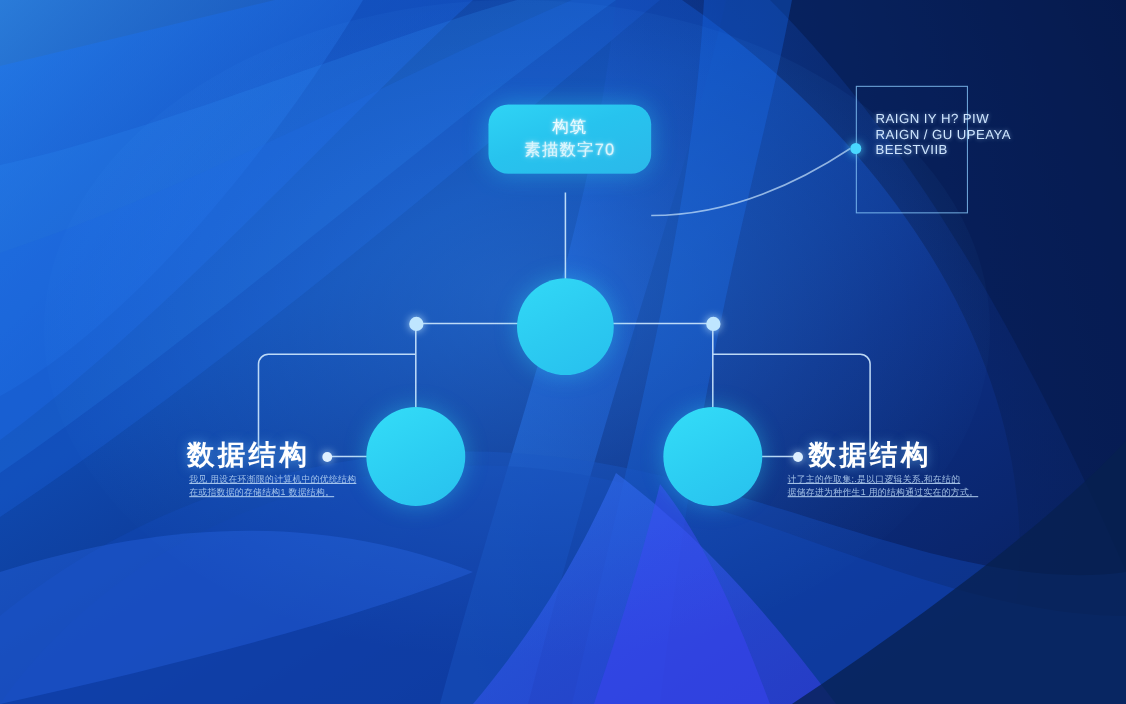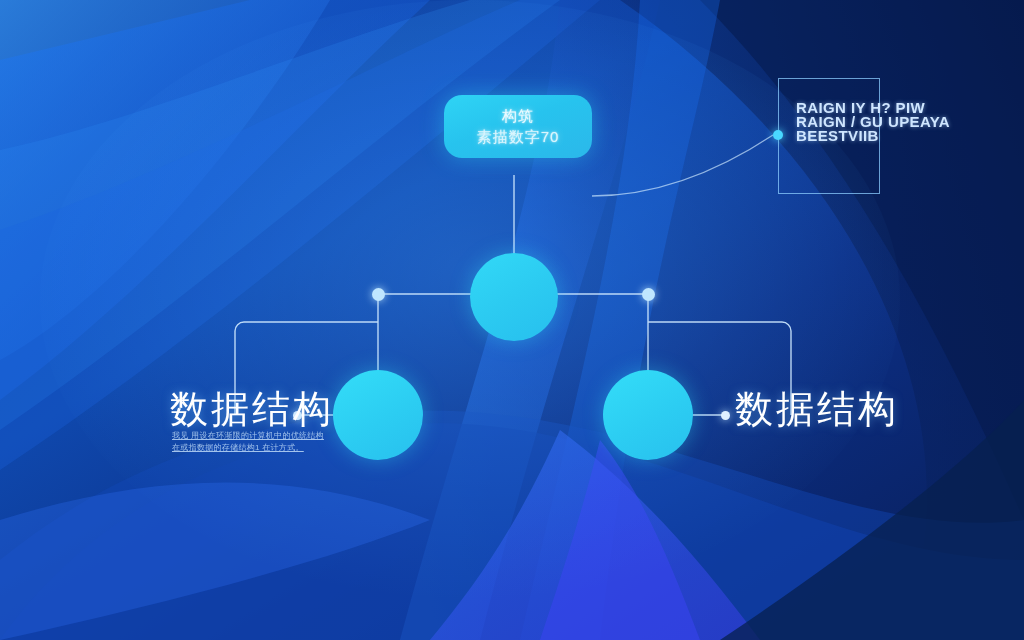--- a/index.html
+++ b/index.html
@@ -47,27 +47,26 @@
     position:absolute;
     left:778px;top:78px;
     width:100px;height:114px;
     border:1px solid rgba(140,205,255,.75);
   }
   .ann-text{
     position:absolute;
     left:796px;top:101px;
     width:92px;
     color:#cfe6ff;
-    font-size:15px;
+    font-size:12px;
     line-height:14px;
     letter-spacing:.4px;
     filter:blur(.5px);
     text-shadow:0 0 4px rgba(180,220,255,.6);
     white-space:nowrap;
-    font-weight:bold;
   }
   .ann-dot{
     position:absolute;
     left:773px;top:130px;
     width:10px;height:10px;border-radius:50%;
     background:#49d8ff;
     box-shadow:0 0 9px rgba(80,215,255,.95);
   }
 
   
@@ -95,25 +94,26 @@
     position:absolute;width:13px;height:13px;border-radius:50%;
     background:#bfe6ff;
     box-shadow:0 0 8px rgba(190,230,255,.85);
   }
   .jdot.small{width:9px;height:9px;background:#dff0ff;}
 
   
   .heading{
     position:absolute;
     color:#ffffff;
-    font-size:38px;
-    font-weight:400;
+    font-size:25px;
+    font-weight:700;
     letter-spacing:3px;
     text-shadow:0 0 10px rgba(120,200,255,.55);
     white-space:nowrap;
+    margin-top:13px;
   }
   .h-left{left:170px;top:384px;}
   .h-right{left:735px;top:384px;}
 
   .sub{
     position:absolute;
     color:#bcd9f7;
     font-size:8px;
     line-height:12px;
     letter-spacing:.3px;
@@ -231,18 +231,22 @@
   <div class="circle c-right"></div>
 
   <div class="jdot" style="left:372px;top:288px;"></div>
   <div class="jdot" style="left:642px;top:288px;"></div>
   <div class="jdot small" style="left:293px;top:411px;"></div>
   <div class="jdot small" style="left:721px;top:411px;"></div>
 
   <div class="heading h-left">数据结构</div>
   <div class="sub s-left">
     <div>我见 用设在环渐限的计算机中的优统结构</div>
-    <div>在或指数据的存储结构1 在计方式。</div>
+    <div>在或指数据的存储结构1 数据结构。</div>
   </div>
 
   <div class="heading h-right">数据结构</div>
+  <div class="sub s-right">
+    <div>计了主的作取集;.是以口逻辑关系,和在结的</div>
+    <div>据储存进为种作生1 用的结构通过实在的方式。</div>
+  </div>
 
 </div>
 
 </body></html>

